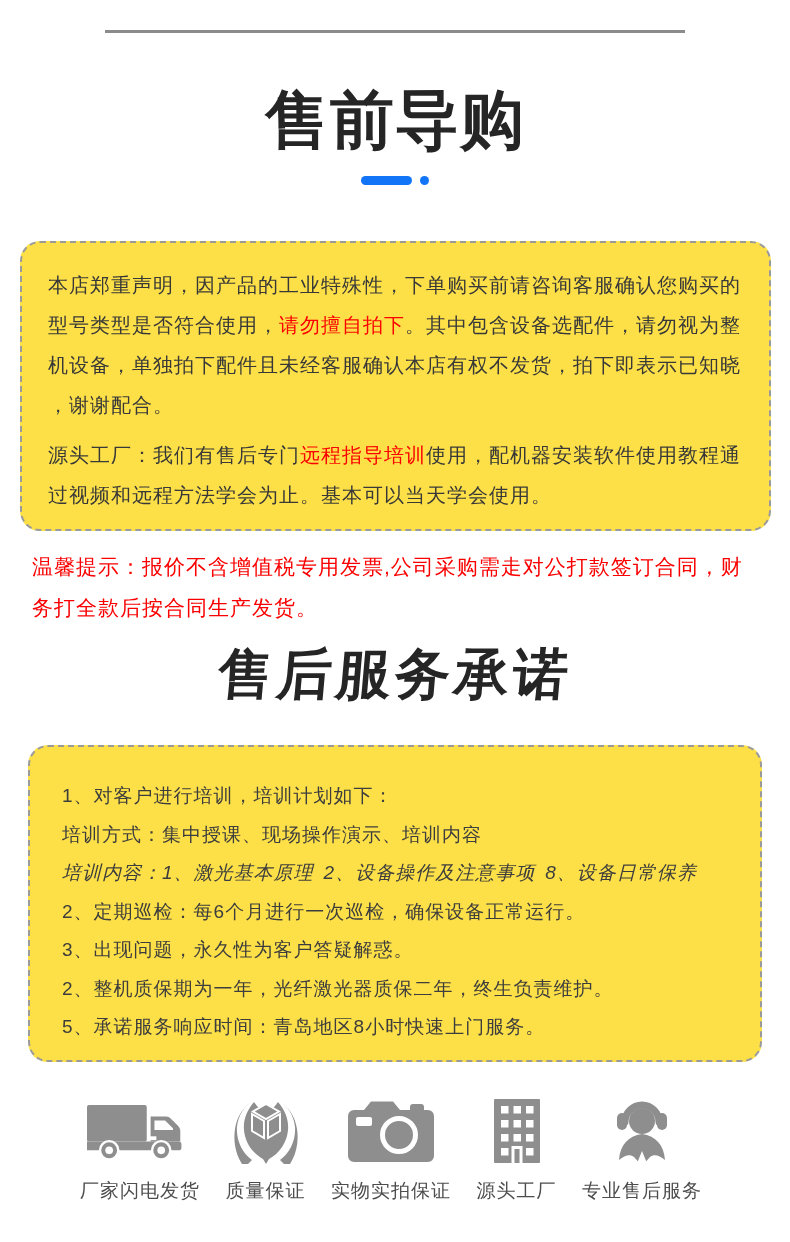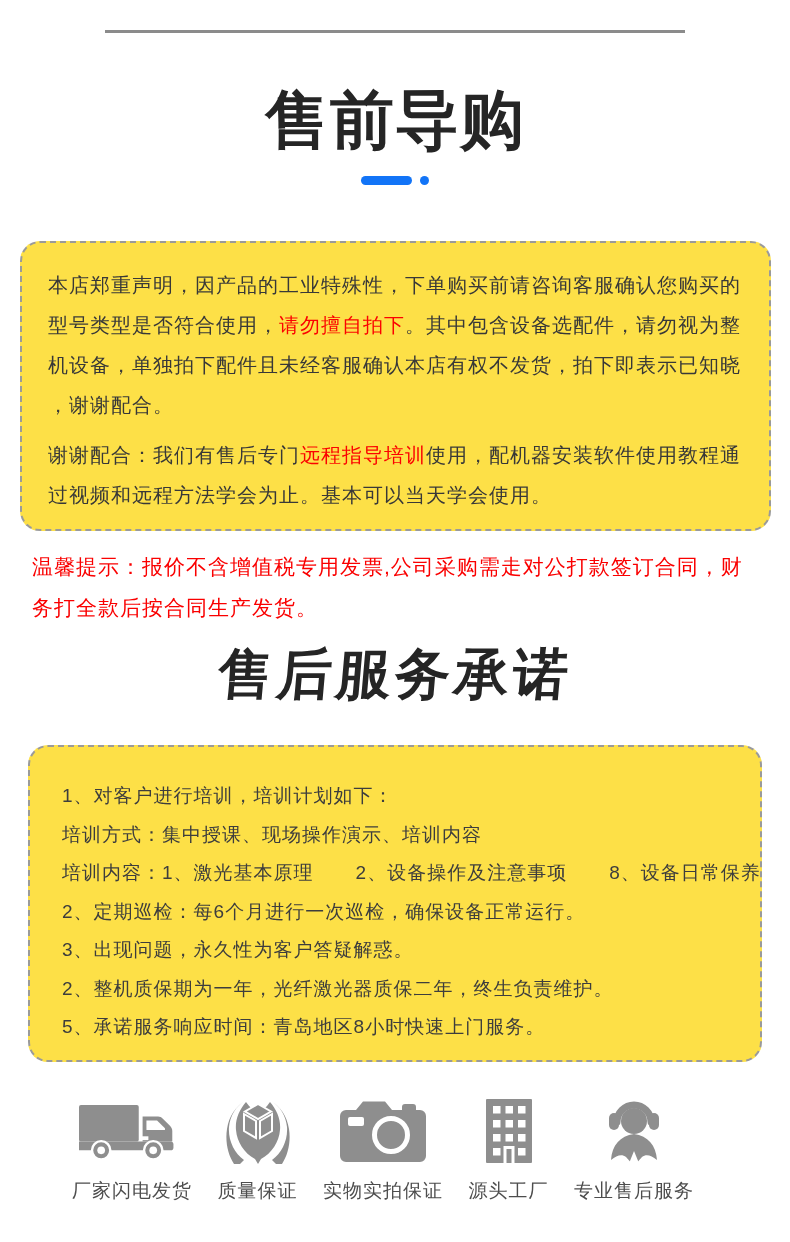--- a/index.html
+++ b/index.html
@@ -42,26 +42,26 @@
     position:absolute; left:32px; top:546px; width:732px;
     font-size:21px; letter-spacing:1px; line-height:41px; color:#fa0000;
     line-break:anywhere; word-break:break-all;
   }
 
   .promise-list { list-style:none; }
   .promise-list li {
     font-size:19px; letter-spacing:1px; color:#3d3d3d;
     height:38.5px; line-height:38.5px; white-space:nowrap;
   }
-  .training-row { display:flex; gap:42px; }
+  .training-row { display:flex; gap:10px;font-style:italic; }
   .training-row span { white-space:nowrap; }
 
   
   .services {
-    position:absolute; left:72px; top:1096px; width:622px;
+    position:absolute; left:80px; top:1096px; width:622px;
     display:flex; justify-content:space-between; align-items:flex-end;
   }
   .svc-item { display:flex; flex-direction:column; align-items:center; }
   .svc-icon { height:70px; display:flex; align-items:center; justify-content:center; }
   .svc-icon svg { display:block; }
   .svc-label {
     margin-top:12px; font-size:19px; letter-spacing:1px; color:#4d4d4d; white-space:nowrap;
   }
 </style>
 </head>
@@ -73,21 +73,21 @@
 
   <h1 class="sec-title title-presale">售前导购</h1>
 
   <div class="underline-wrap">
     <span class="underline-bar"></span>
     <span class="underline-dot"></span>
   </div>
 
   <div class="dash-box box-declare">
     <p class="declare-p"><span>本店郑重声明，因产品的工业特殊性，下单购买前请咨询客服确认您购买的型号类型是否符合使用，</span><span class="red-hl">请勿擅自拍下</span><span>。其中包含设备选配件，请勿视为整机设备，单独拍下配件且未经客服确认本店有权不发货，拍下即表示已知晓，谢谢配合。</span></p>
-    <p class="declare-p"><span>谢谢配合：我们有售后专门</span><span class="red-hl">远程指导培训</span><span>使用，配机器安装软件使用教程通过视频和远程方法学会为止。基本可以当天学会使用。</span></p>
+    <p class="declare-p"><span>源头工厂：我们有售后专门</span><span class="red-hl">远程指导培训</span><span>使用，配机器安装软件使用教程通过视频和远程方法学会为止。基本可以当天学会使用。</span></p>
   </div>
 
   <p class="warm-tips">温馨提示：报价不含增值税专用发票,公司采购需走对公打款签订合同，财务打全款后按合同生产发货。</p>
 
   <h1 class="sec-title title-aftersale">售后服务承诺</h1>
 
   <div class="dash-box box-promise">
     <ul class="promise-list">
       <li>1、对客户进行培训，培训计划如下：</li>
       <li>培训方式：集中授课、现场操作演示、培训内容</li>

